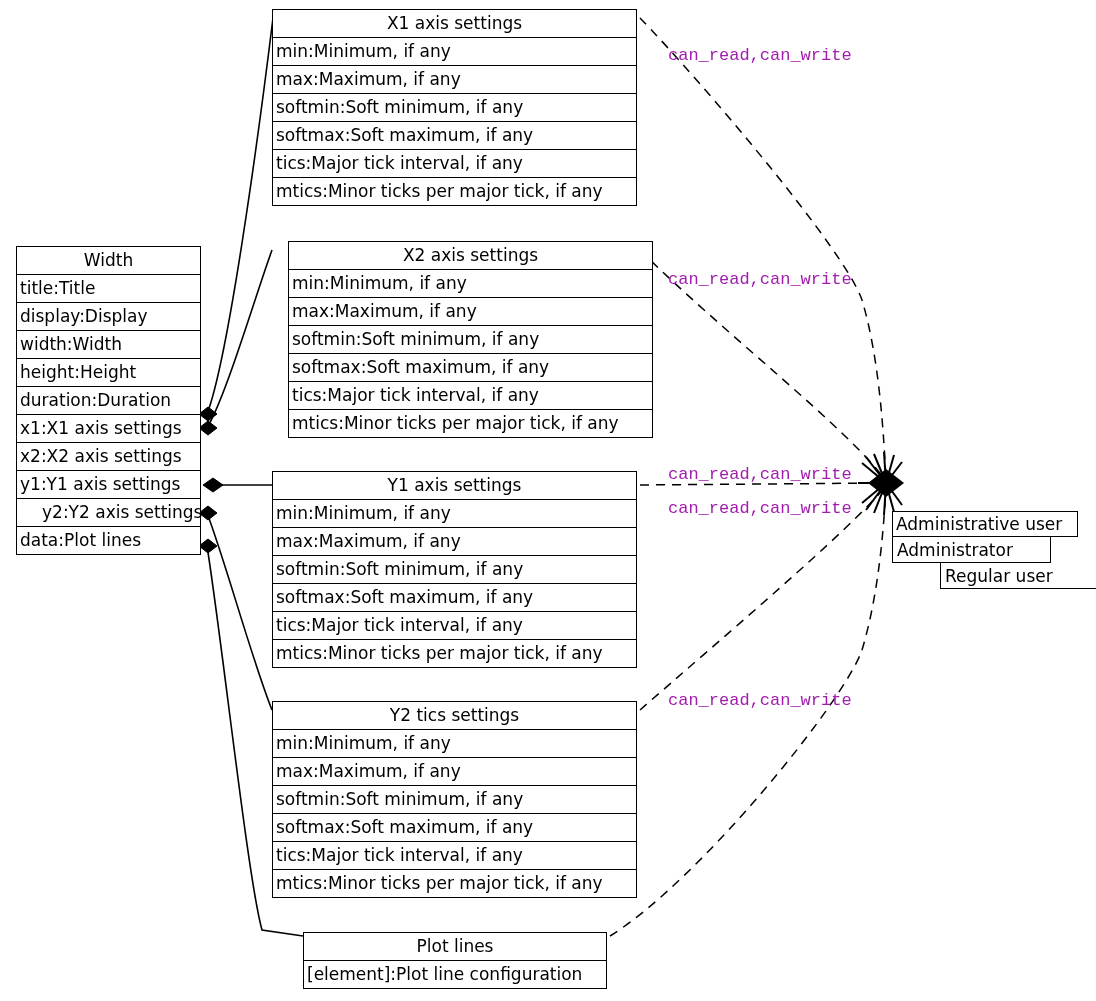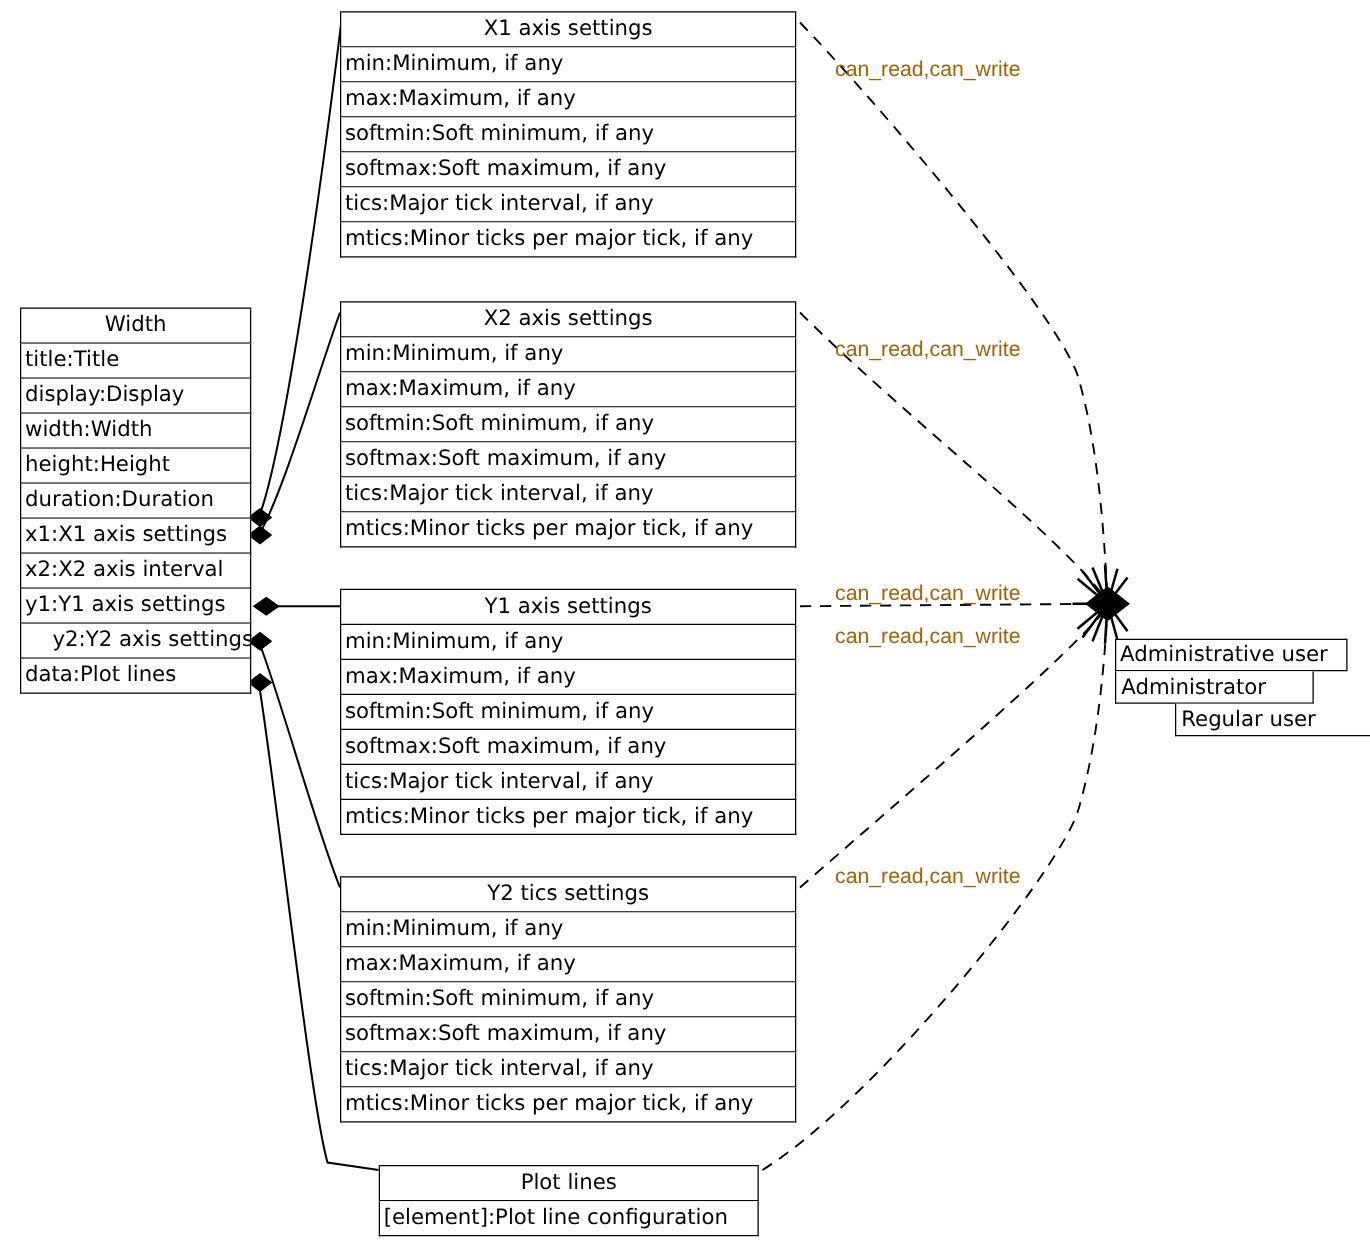--- a/index.html
+++ b/index.html
@@ -45,23 +45,23 @@
   .uml-title {
     justify-content: center;
     text-align: right;
   }
   .uml-attr {
     justify-content: flex-start;
     padding-left: 3px;
   }
   .edge-label {
     position: absolute;
-    font-family: Liberation Sans, sans-serif;
+    font-family: Liberation Mono, monospace;
     font-size: 17px;
-    color: #a16207;
+    color: #a21caf;
     white-space: nowrap;
     line-height: 1;
   }
   .admin-sub {
     box-sizing: border-box;
     border: 1px solid #000000;
     background: #ffffff;
     font-size: 17px;
     color: #000000;
     white-space: nowrap;
@@ -120,37 +120,37 @@
   </svg>
 
   <div class="uml-box" style="left:16px; top:246px; width:185px;">
     <div class="uml-row uml-title" style="height:29px;">Width</div>
     <div class="uml-row uml-attr" style="height:28px;">title:Title</div>
     <div class="uml-row uml-attr" style="height:28px;">display:Display</div>
     <div class="uml-row uml-attr" style="height:28px;">width:Width</div>
     <div class="uml-row uml-attr" style="height:28px;">height:Height</div>
     <div class="uml-row uml-attr" style="height:28px;">duration:Duration</div>
     <div class="uml-row uml-attr" style="height:28px;">x1:X1 axis settings</div>
-    <div class="uml-row uml-attr" style="height:28px;">x2:X2 axis interval</div>
+    <div class="uml-row uml-attr" style="height:28px;">x2:X2 axis settings</div>
     <div class="uml-row uml-attr" style="height:28px;">y1:Y1 axis settings</div>
     <div class="uml-row uml-attr" style="height:28px;padding-left:25px;">y2:Y2 axis settings</div>
     <div class="uml-row uml-attr" style="height:28px;">data:Plot lines</div>
   </div>
 
   <div class="uml-box" style="left:272px; top:9px; width:365px;">
     <div class="uml-row uml-title" style="height:29px;">X1 axis settings</div>
     <div class="uml-row uml-attr" style="height:28px;">min:Minimum, if any</div>
     <div class="uml-row uml-attr" style="height:28px;">max:Maximum, if any</div>
     <div class="uml-row uml-attr" style="height:28px;">softmin:Soft minimum, if any</div>
     <div class="uml-row uml-attr" style="height:28px;">softmax:Soft maximum, if any</div>
     <div class="uml-row uml-attr" style="height:28px;">tics:Major tick interval, if any</div>
     <div class="uml-row uml-attr" style="height:28px;">mtics:Minor ticks per major tick, if any</div>
   </div>
 
-  <div class="uml-box" style="left:272px; top:241px; width:365px;">
+  <div class="uml-box" style="left:288px; top:241px; width:365px;">
     <div class="uml-row uml-title" style="height:29px;">X2 axis settings</div>
     <div class="uml-row uml-attr" style="height:28px;">min:Minimum, if any</div>
     <div class="uml-row uml-attr" style="height:28px;">max:Maximum, if any</div>
     <div class="uml-row uml-attr" style="height:28px;">softmin:Soft minimum, if any</div>
     <div class="uml-row uml-attr" style="height:28px;">softmax:Soft maximum, if any</div>
     <div class="uml-row uml-attr" style="height:28px;">tics:Major tick interval, if any</div>
     <div class="uml-row uml-attr" style="height:28px;">mtics:Minor ticks per major tick, if any</div>
   </div>
 
   <div class="uml-box" style="left:272px; top:471px; width:365px;">

